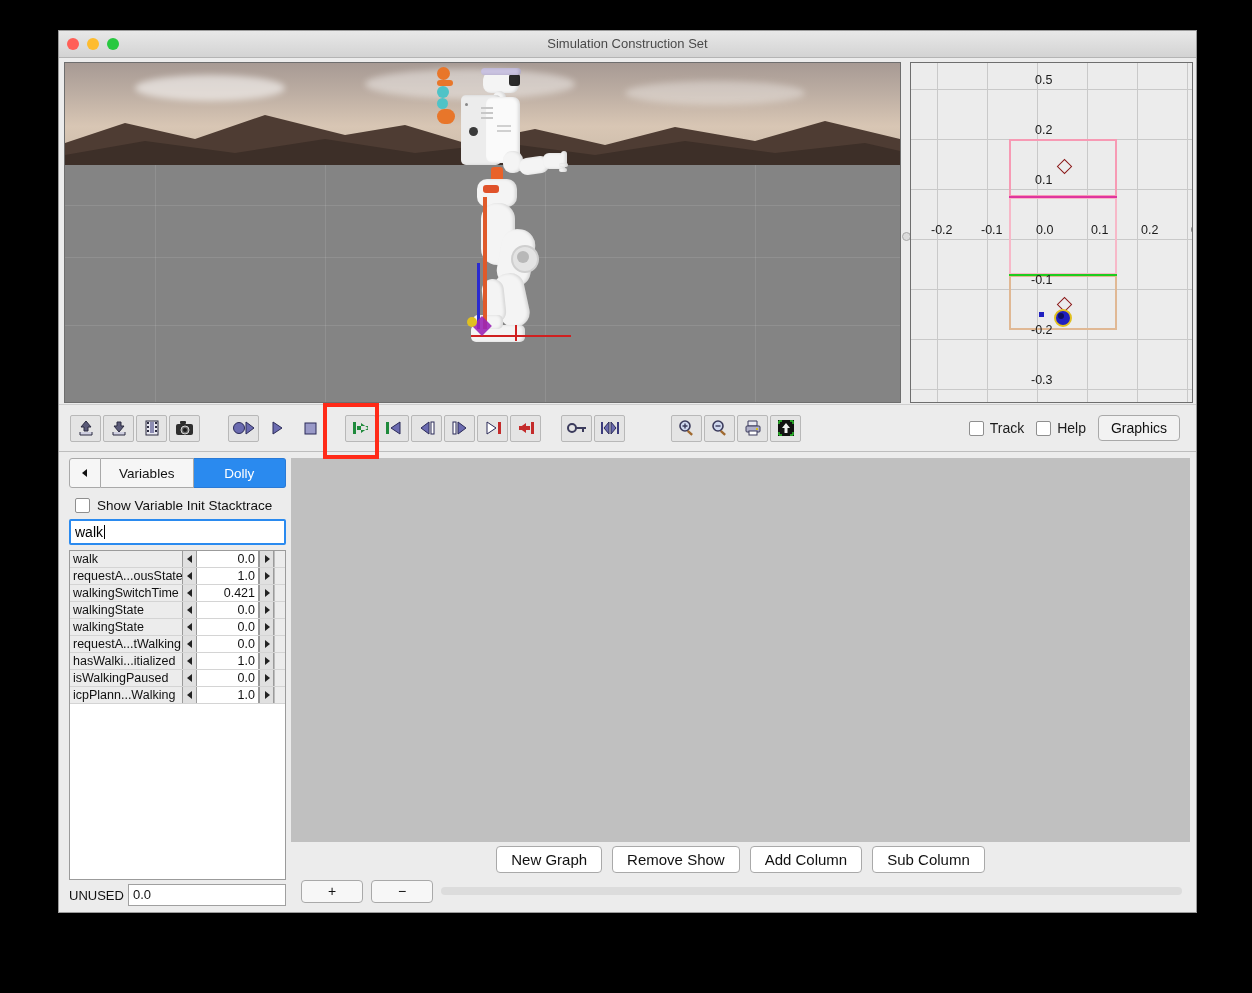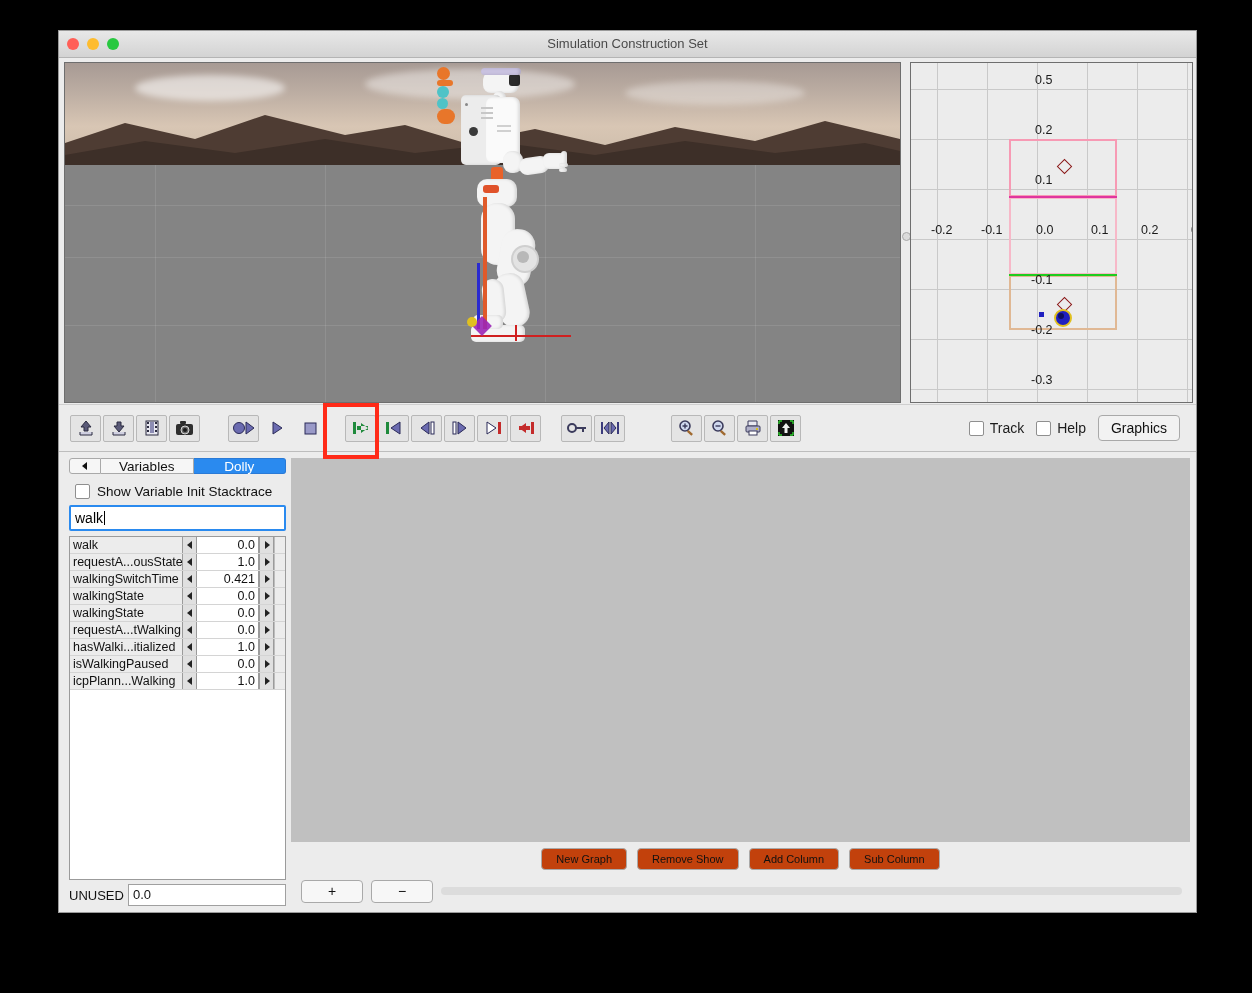--- a/index.html
+++ b/index.html
@@ -73,21 +73,21 @@
   .chk-wrap{display:flex;align-items:center;gap:6px;font-size:14px;color:#1c1c1c;}
   .chkbox{width:13px;height:13px;border:1px solid #8f8f8f;background:#fff;border-radius:2px;}
   #graphics-btn{border:1px solid #a9a9a9;background:#f2f2f2;border-radius:4px;
         padding:4px 12px;font-size:14px;color:#111;}
 
   
   #lower{flex:1;display:flex;background:#ececec;overflow:hidden;}
 
   #leftpanel{width:232px;flex:0 0 232px;display:flex;flex-direction:column;
              padding:6px 5px 6px 10px;box-sizing:border-box;}
-  #tabrow{display:flex;height:16px;align-items:stretch;}
+  #tabrow{display:flex;height:30px;align-items:stretch;}
   #tab-back{width:30px;border:1px solid #a9a9a9;background:#f6f6f6;border-radius:3px 0 0 3px;
             display:flex;align-items:center;justify-content:center;}
   .tab{flex:1;border:1px solid #a9a9a9;border-left:none;display:flex;align-items:center;
        justify-content:center;font-size:13.5px;background:#f6f6f6;color:#111;}
   .tab.active{background:#2a8aef;color:#fff;border-color:#2a7ad6;border-radius:0 3px 3px 0;}
 
   #stack-row{display:flex;align-items:center;gap:7px;margin:10px 0 6px 6px;}
   #stack-row .lbl{font-size:13.5px;color:#111;}
 
   #searchbox{height:22px;border:2px solid #2a8aef;background:#fff;display:flex;align-items:center;
@@ -106,22 +106,22 @@
   .vscroll{width:10px;background:#ececec;border-left:1px solid #bdbdbd;}
 
   #unused-row{display:flex;align-items:center;height:22px;margin-top:4px;gap:4px;}
   #unused-lbl{font-size:13px;color:#111;}
   #unused-val{flex:1;height:20px;border:1px solid #a0a0a0;background:#fff;font-size:13px;
               color:#111;padding-left:4px;line-height:20px;}
 
   #rightpanel{flex:1;display:flex;flex-direction:column;padding:6px 6px 6px 0;box-sizing:border-box;}
   #grapharea{flex:1;background:#c0c0c0;}
   #graphbtns{height:34px;display:flex;align-items:center;justify-content:center;gap:10px;}
-  .gbtn{border:1px solid #a9a9a9;background:#c2410c;border-radius:4px;padding:4px 14px;
-        font-size:11px;color:#111;}
+  .gbtn{border:1px solid #a9a9a9;background:#ffffff;border-radius:4px;padding:4px 14px;
+        font-size:15px;color:#111;}
   #bottomrow{height:30px;display:flex;align-items:center;gap:8px;padding-left:10px;}
   .pmbtn{width:60px;height:21px;border:1px solid #a9a9a9;background:#f7f7f7;border-radius:4px;
          display:flex;align-items:center;justify-content:center;font-size:14px;color:#111;}
   #hscroll{flex:1;height:8px;background:#dcdcdc;border-radius:4px;margin-right:8px;}
 </style>
 </head>
 <body>
 
 <div id="window">
 

